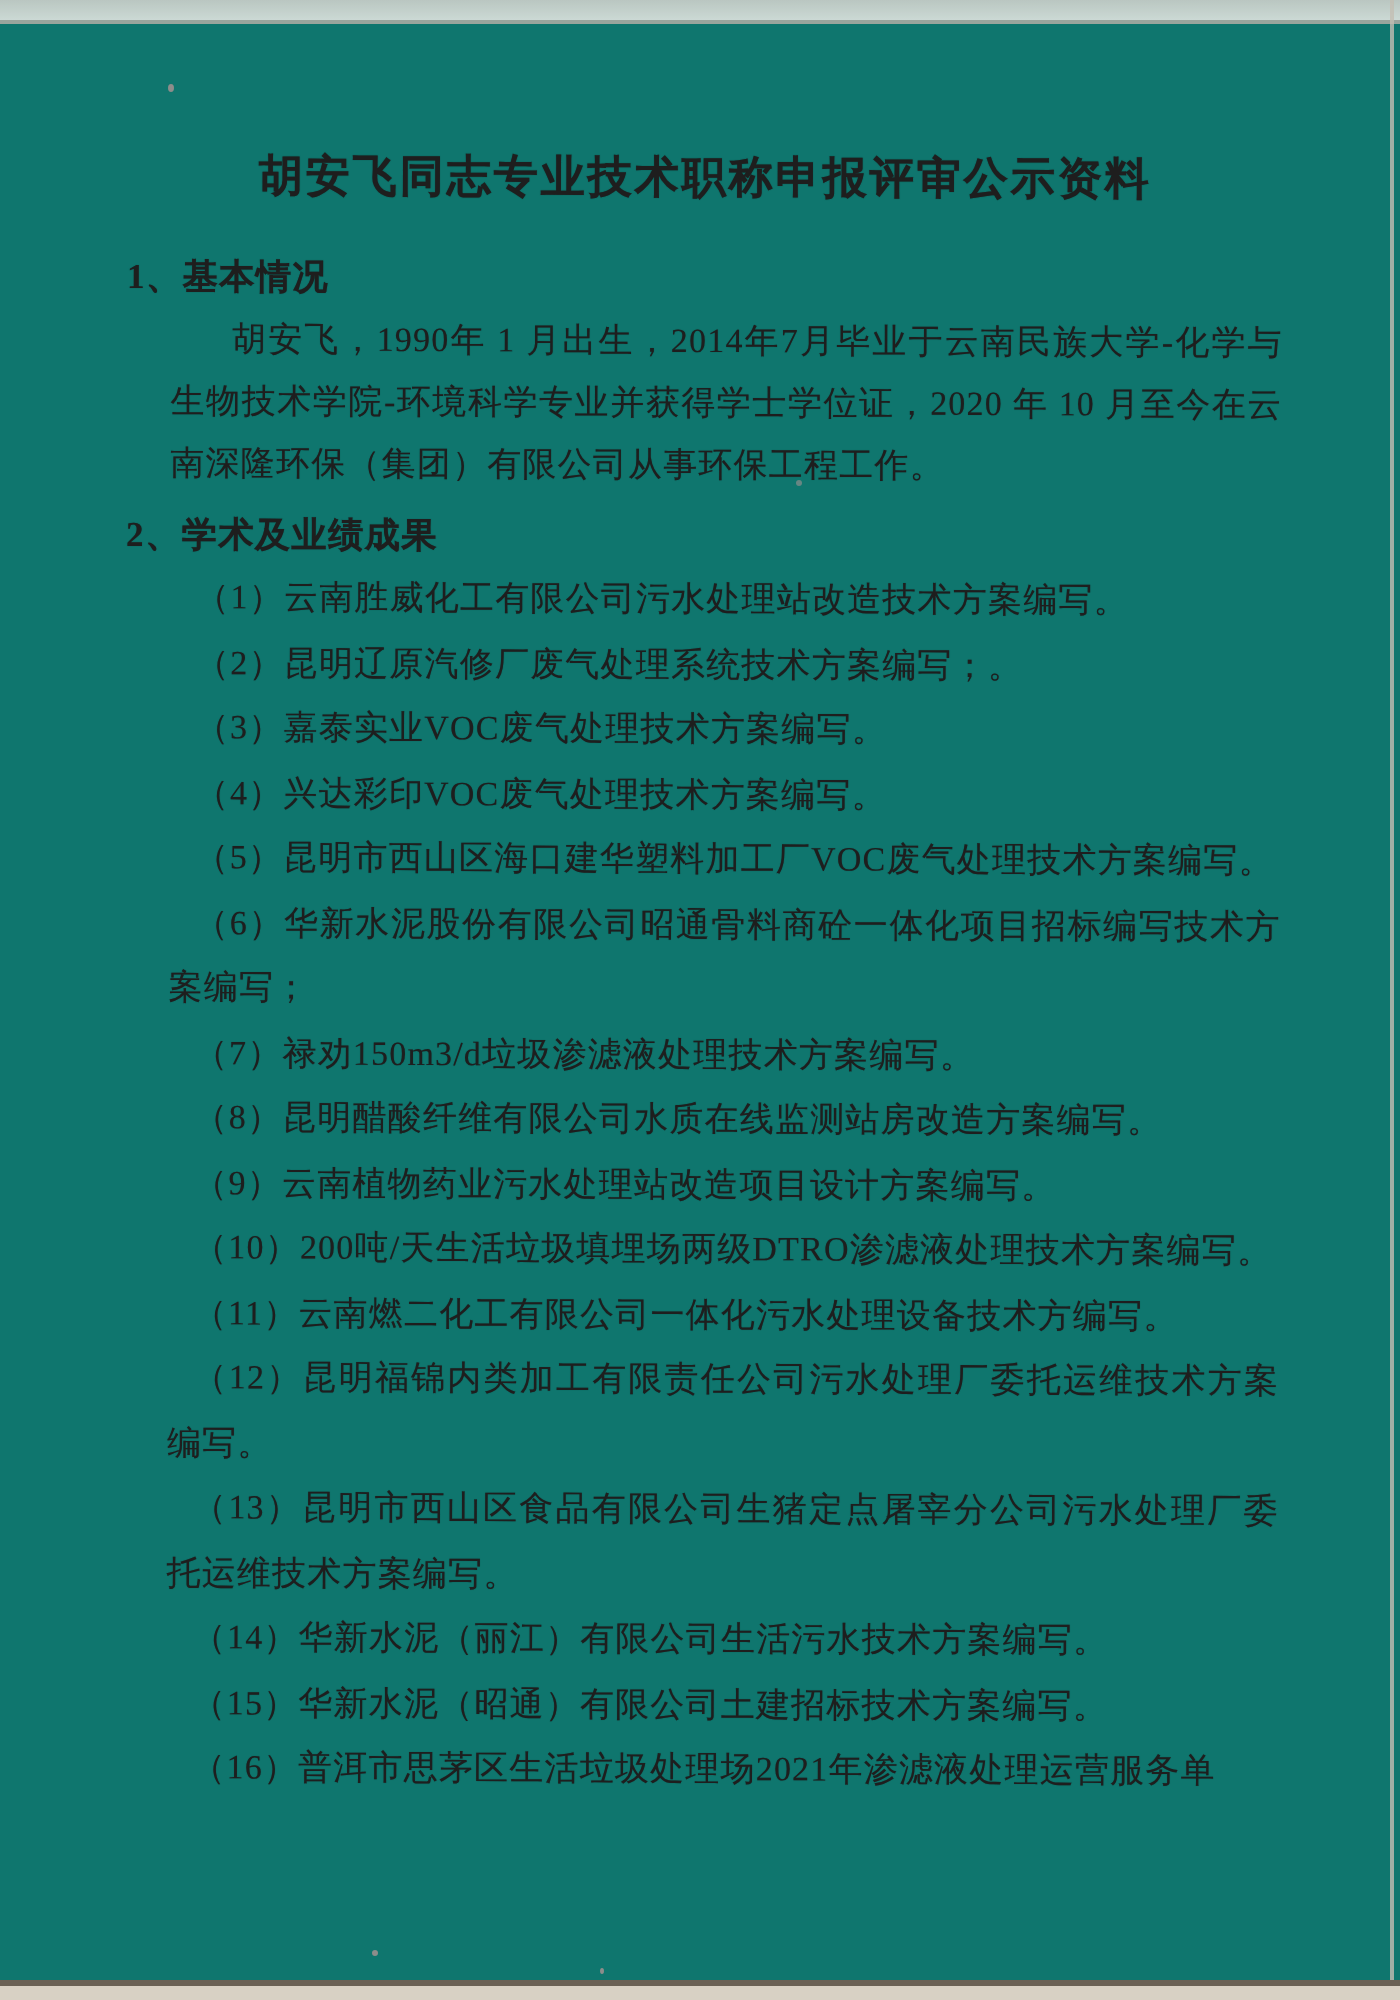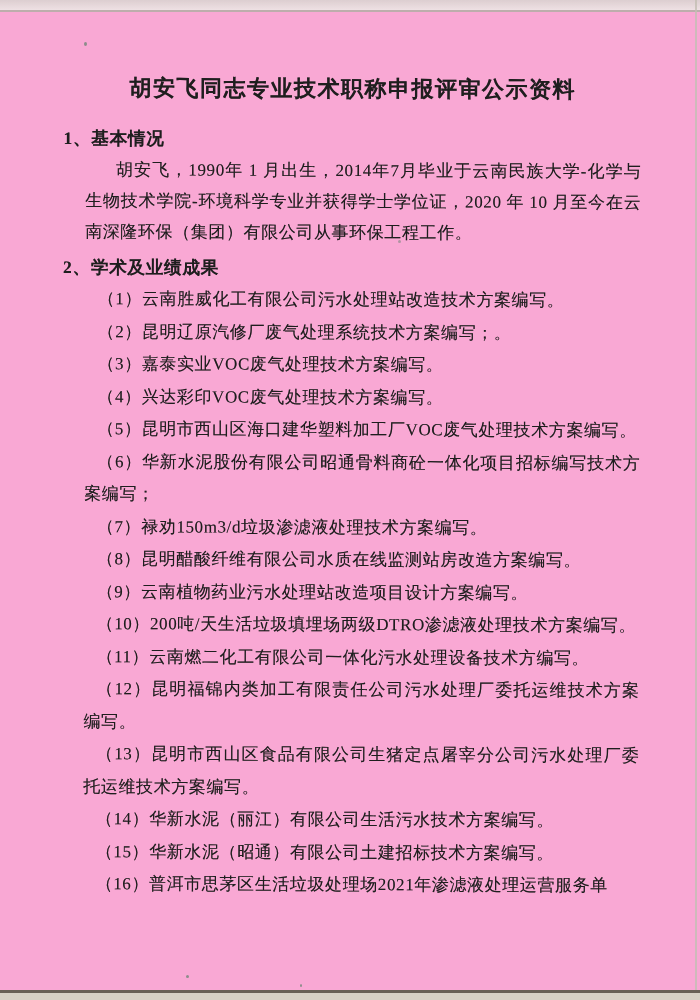--- a/index.html
+++ b/index.html
@@ -8,21 +8,21 @@
     width: 700px; height: 1000px;
     background: #fdfdfb;
     overflow: hidden;
     position: relative;
     font-family: "Liberation Serif", "DejaVu Serif", serif;
     color: #1e1e1e;
   }
   .page {
     position: absolute;
     inset: 0;
-    background: #f9a8d4;
+    background: #0f766e;
   }
   
   .scan-edge-top {
     position: absolute; top: 0; left: 0; right: 0; height: 12px;
     background: linear-gradient(#d8d5d0, #edebe7);
     border-bottom: 2px solid #b3aea6;
     opacity: 0.85;
   }
   .scan-edge-bottom-line {
     position: absolute; left: 0; right: 0; top: 990px; height: 3px;

